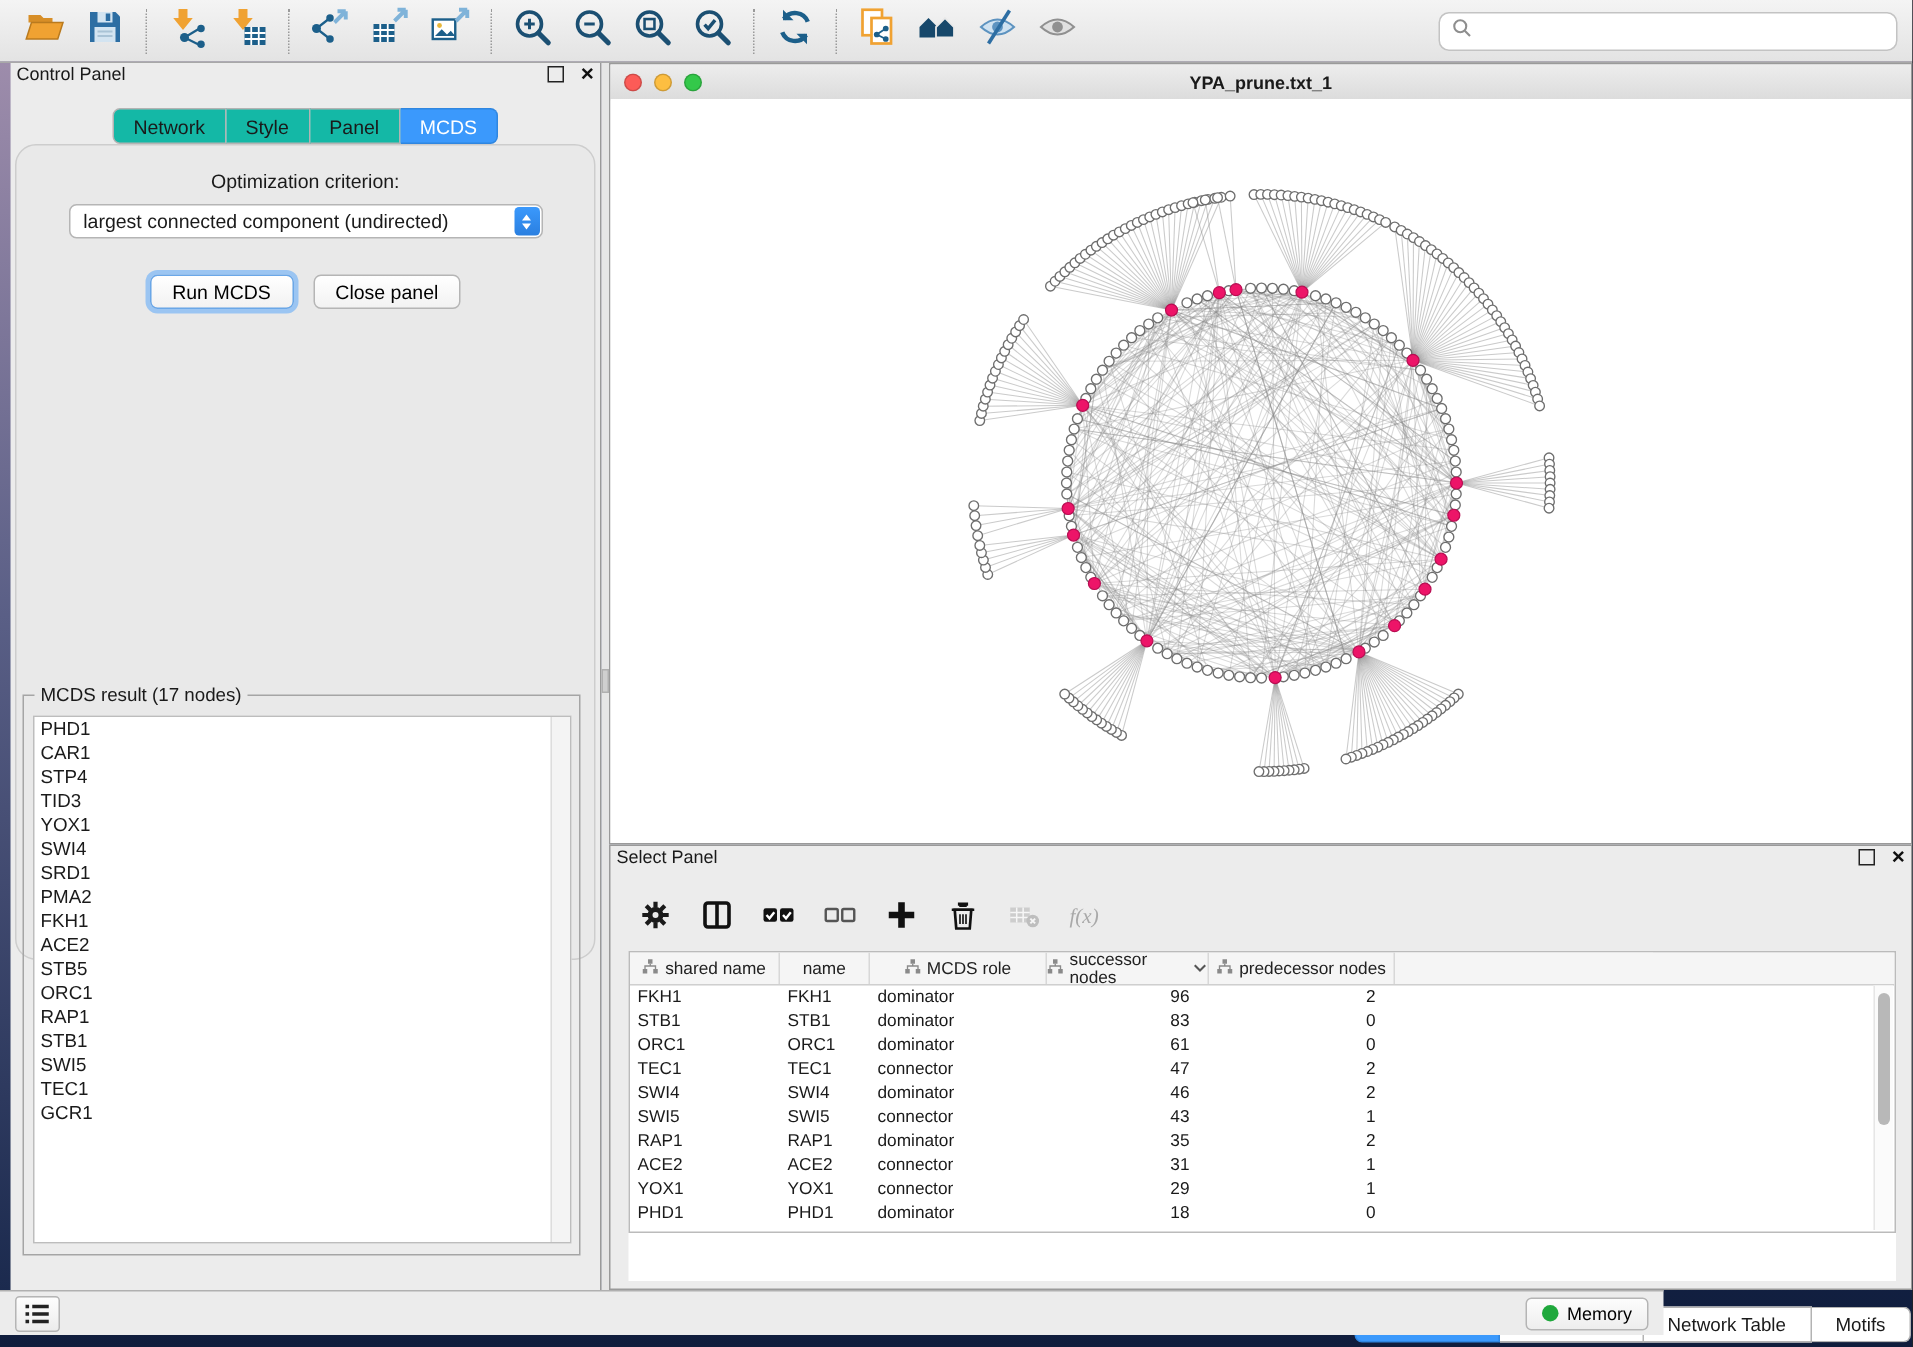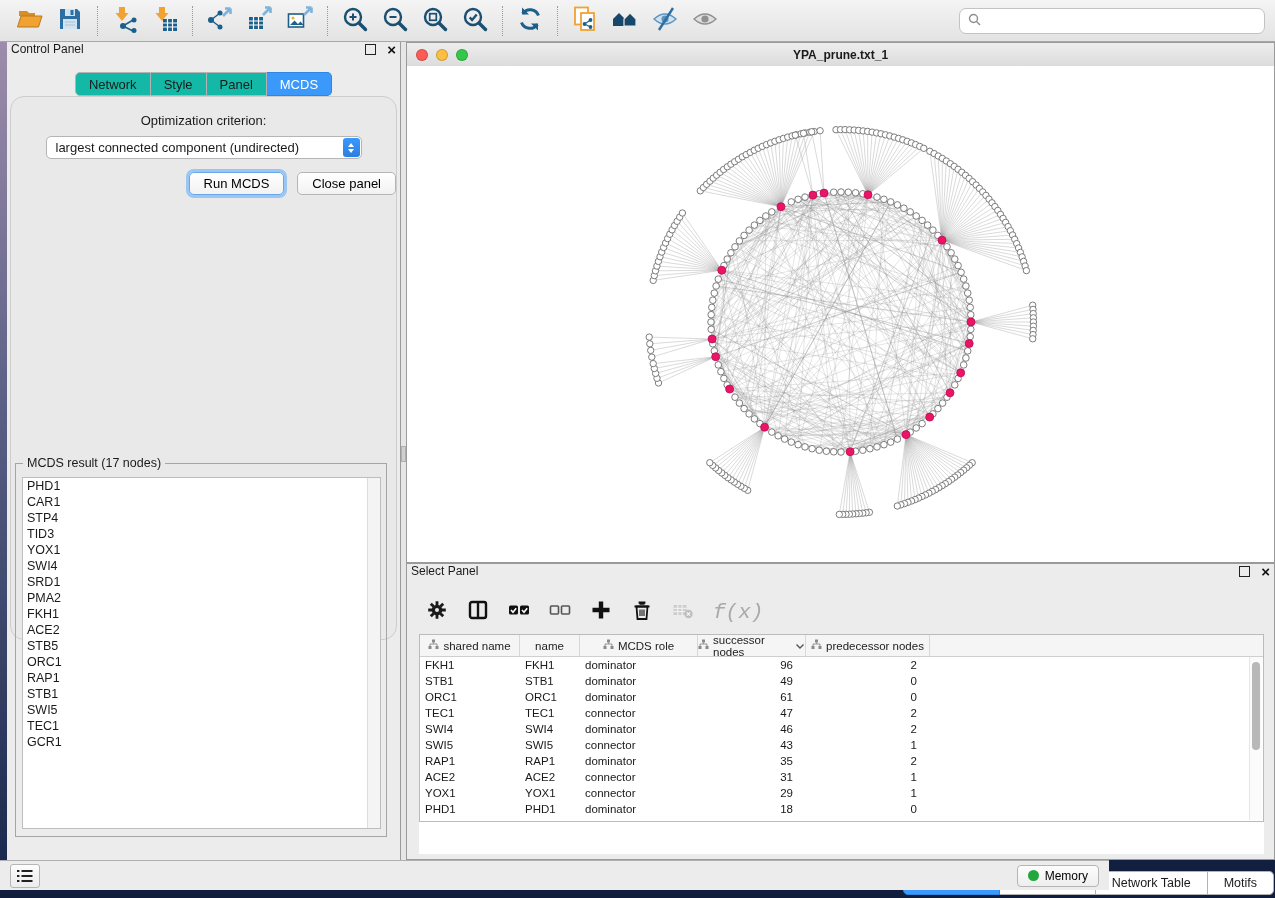--- a/index.html
+++ b/index.html
@@ -36,21 +36,21 @@
   .opt-label{margin-top:16px;text-align:center;font-size:13px;}
   .dropdown{width:316px;height:23px;margin:8px auto 0;background:#fff;border:1px solid #b5b5b5;
     border-radius:5px;display:flex;align-items:center;font-size:13px;box-sizing:border-box;
     padding-left:9px;position:relative;}
   .stepper{position:absolute;right:1px;top:1px;bottom:1px;width:17px;border-radius:3px;
     background:linear-gradient(var(--accent),#2a7fe0);display:flex;flex-direction:column;
     align-items:center;justify-content:center;gap:2px;}
   .stepper i{display:block;width:0;height:0;border-left:3.5px solid transparent;border-right:3.5px solid transparent;}
   .stepper .up{border-bottom:4px solid #fff;}
   .stepper .down{border-top:4px solid #fff;}
-  .btn-row{display:flex;justify-content:flex-end;gap:13px;margin-top:13px;}
+  .btn-row{display:flex;justify-content:center;gap:13px;margin-top:24px;}
   .btn{height:23px;padding:0 14px;background:linear-gradient(#fff,#f2f2f2);border:1px solid #b5b5b5;
     border-radius:5px;font-size:13px;display:flex;align-items:center;font-family:inherit;}
   .btn.focused{box-shadow:0 0 0 3px rgba(59,153,252,.45);border-color:#6aa7e8;}
   .fieldset{position:absolute;left:4px;top:366px;width:372px;height:374px;border:1px solid #a5a5a5;box-sizing:border-box;}
   .fieldset legend{position:absolute;top:-8px;left:7px;background:#e9e9e9;padding:0 4px;font-size:12.5px;}
   .mcds-list{position:absolute;left:6px;top:13px;width:359px;height:352px;background:#fff;
     border:1px solid #bdbdbd;box-sizing:border-box;font-size:12.5px;overflow:hidden;}
   .mcds-list .li{height:16px;line-height:16px;padding-left:4px;}
   .list-scroll{position:absolute;top:0;right:0;width:12px;height:100%;background:#f4f4f4;border-left:1px solid #ddd;}
   
@@ -63,21 +63,21 @@
     display:flex;align-items:center;padding:0 9px;position:relative;}
   .traffic{display:flex;gap:8px;z-index:2;}
   .light{width:12px;height:12px;border-radius:50%;border:0.5px solid rgba(0,0,0,.18);box-sizing:border-box;}
   .nw-title{position:absolute;left:0;right:0;text-align:center;font-size:12px;font-weight:700;}
   .nw-canvas{position:absolute;left:0;top:23px;right:0;bottom:0;background:#fff;overflow:hidden;}
   
   .table-panel{position:absolute;left:406px;top:563px;width:869px;height:297px;background:#ececec;
     box-sizing:border-box;border:1px solid #9a9a9a;}
   .tp-toolbar{height:40px;display:flex;align-items:center;padding-left:19px;gap:19px;}
   .tp-btn{display:flex;align-items:center;justify-content:center;}
-  .fx{font-family:Liberation Mono, monospace;font-style:italic;font-size:21px;color:#a9a9a9;}
+  .fx{font-family:Liberation Serif, serif;font-style:italic;font-size:14px;color:#a9a9a9;}
   .white-strip{position:absolute;left:12px;top:258px;width:845px;height:32px;background:#fff;}
   .table-wrap{position:absolute;left:12px;top:70px;width:845px;height:188px;background:#fff;
     border:1px solid #bbb;box-sizing:border-box;overflow:hidden;}
   .thead{display:flex;height:21px;background:#f5f5f5;border-bottom:1px solid #cfcfcf;font-size:11.5px;color:#222;}
   .th{display:flex;align-items:center;justify-content:center;gap:4px;border-right:1px solid #d8d8d8;box-sizing:border-box;}
   .th-filler{border-right:none;background:#f5f5f5;}
   .tr{display:flex;height:16px;align-items:center;font-size:11.5px;}
   .td{box-sizing:border-box;padding:0 5px;white-space:nowrap;overflow:hidden;}
   .td.num{text-align:right;padding-right:13px;}
   .vscroll{position:absolute;top:22px;right:1px;bottom:1px;width:12px;background:#fbfbfb;border-left:1px solid #e6e6e6;}
@@ -1266,21 +1266,21 @@
             <div class="td" style="width: 100px;">FKH1</div>
             <div class="td" style="width: 60px;">FKH1</div>
             <div class="td" style="width: 118px;">dominator</div>
             <div class="td num" style="width: 108px;">96</div>
             <div class="td num" style="width: 124px;">2</div>
           </div>
           <div class="tr">
             <div class="td" style="width: 100px;">STB1</div>
             <div class="td" style="width: 60px;">STB1</div>
             <div class="td" style="width: 118px;">dominator</div>
-            <div class="td num" style="width: 108px;">49</div>
+            <div class="td num" style="width: 108px;">83</div>
             <div class="td num" style="width: 124px;">0</div>
           </div>
           <div class="tr">
             <div class="td" style="width: 100px;">ORC1</div>
             <div class="td" style="width: 60px;">ORC1</div>
             <div class="td" style="width: 118px;">dominator</div>
             <div class="td num" style="width: 108px;">61</div>
             <div class="td num" style="width: 124px;">0</div>
           </div>
           <div class="tr">

